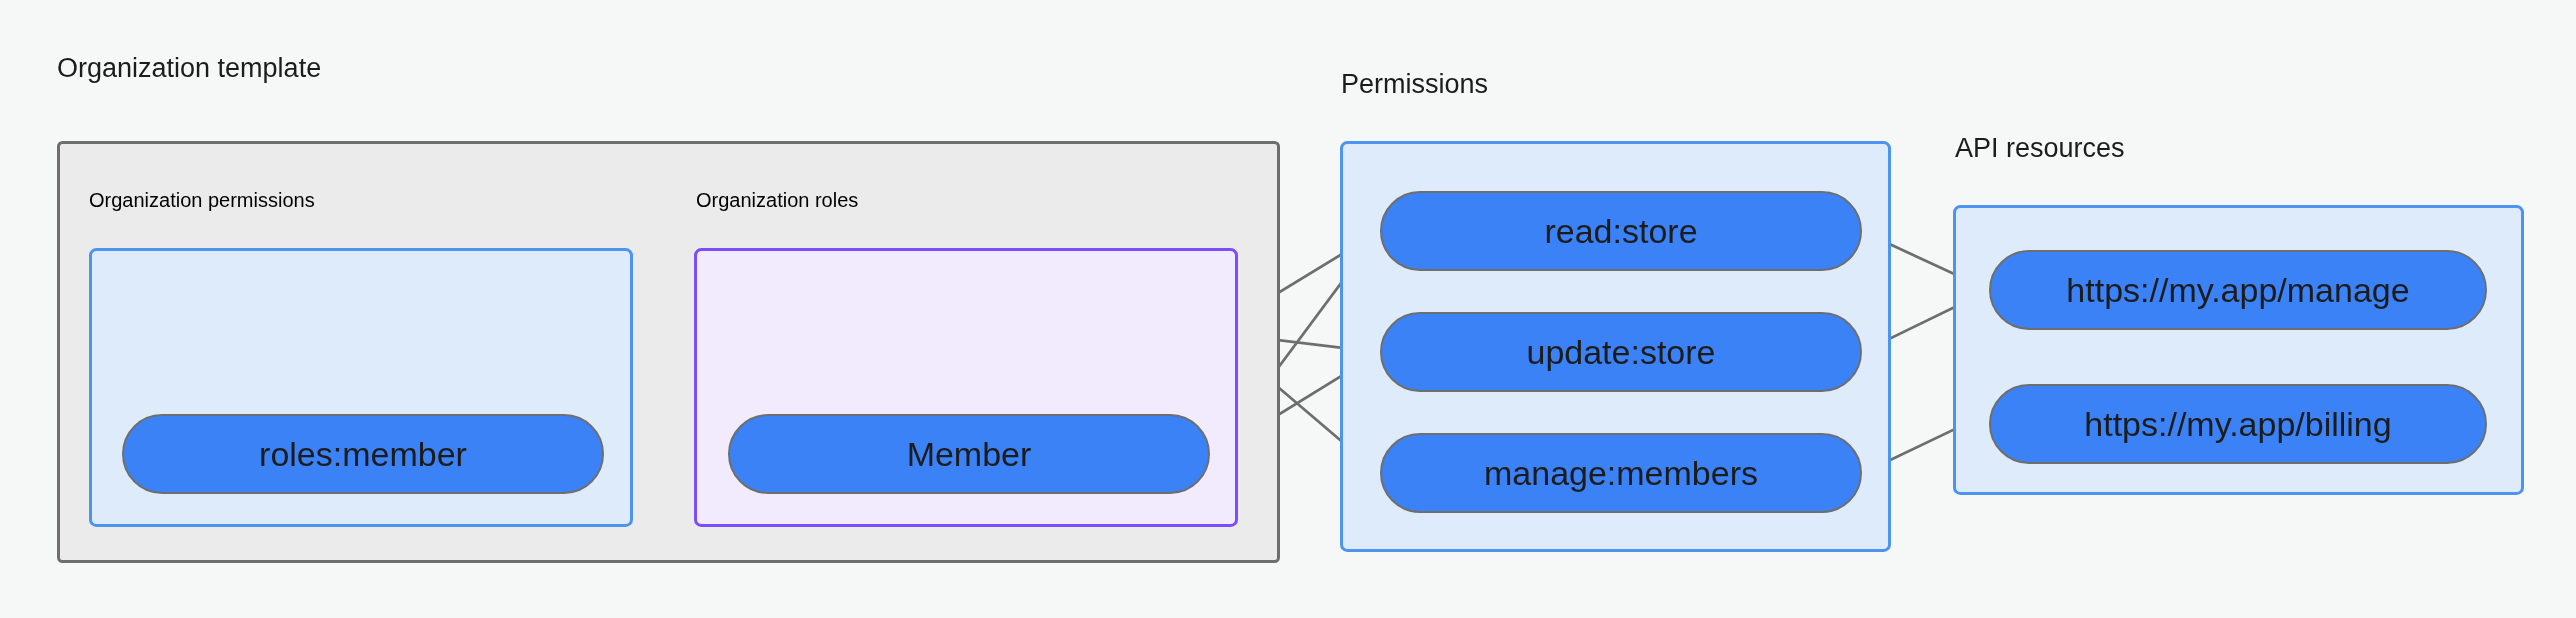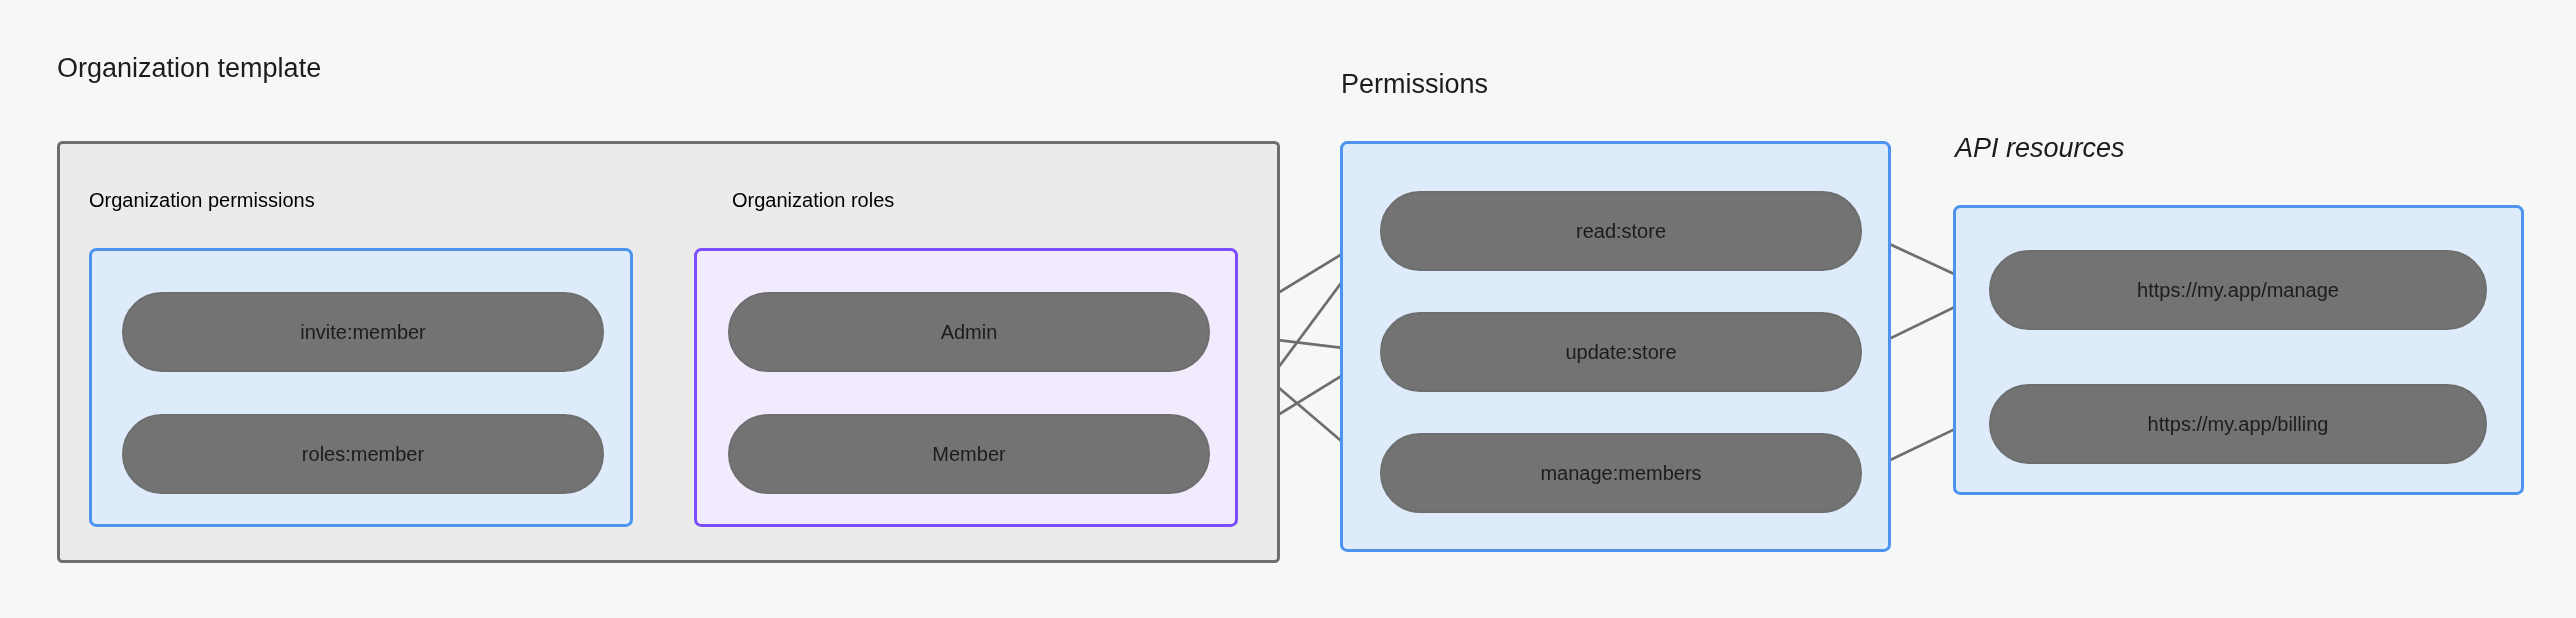--- a/index.html
+++ b/index.html
@@ -58,27 +58,27 @@
     font-size: 20px;
     color: #000000;
     white-space: nowrap;
     line-height: 1;
   }
 
   
   .pill {
     position: absolute;
     box-sizing: border-box;
-    background: #737373;
+    background: #3b82f6;
     border: 2.7px solid #6e6e6e;
     border-radius: 912px;
     display: flex;
     align-items: center;
     justify-content: center;
-    font-size: 20px;
+    font-size: 34px;
     color: #1c1c1c;
     white-space: nowrap;
     line-height: 1;
   }
 
   
   #edges {
     position: absolute;
     left: 0;
     top: 0;
@@ -124,45 +124,43 @@
     <circle class="port" cx="2180" cy="318" r="10"></circle>
     <circle class="port" cx="2180" cy="452" r="10"></circle>
   </svg>
 
   <div class="group-title" style="left:57px; top:55px;">Organization template</div>
 
   <div class="box box-template" style="left:57px; left:57px; top:141px; width:1223px; height:422px;"></div>
 
   <div class="sub-title" style="left:89px; top:190px;">Organization permissions</div>
 
-  <div class="sub-title" style="left:732px; top:190px;">Organization roles</div>
+  <div class="sub-title" style="left:696px; top:190px;">Organization roles</div>
 
   <div class="box box-blue" style="left:89px; top:248px; width:544px; height:279px;"></div>
 
   <div class="box box-purple" style="left:694px; top:248px; width:544px; height:279px;"></div>
 
-  <div class="pill" style="left:122px; top:292px; width:482px; height:80px;">invite:member</div>
 
   <div class="pill" style="left:122px; top:414px; width:482px; height:80px;">roles:member</div>
 
-  <div class="pill" style="left:728px; top:292px; width:482px; height:80px;">Admin</div>
 
   <div class="pill" style="left:728px; top:414px; width:482px; height:80px;">Member</div>
 
   <div class="group-title" style="left:1341px; top:71px;">Permissions</div>
 
   <div class="box box-blue" style="left:1340px; top:141px; width:551px; height:411px;"></div>
 
   <div class="pill" style="left:1380px; top:191px; width:482px; height:80px;">read:store</div>
 
   <div class="pill" style="left:1380px; top:312px; width:482px; height:80px;text-align:center;">update:store</div>
 
   <div class="pill" style="left:1380px; top:433px; width:482px; height:80px;">manage:members</div>
 
-  <div class="group-title" style="left:1955px; top:135px;font-style:italic;">API resources</div>
+  <div class="group-title" style="left:1955px; top:135px;">API resources</div>
 
   <div class="box box-blue" style="left:1953px; top:205px; width:571px; height:290px;"></div>
 
   <div class="pill" style="left:1989px; top:250px; width:498px; height:80px;">https://my.app/manage</div>
 
   <div class="pill" style="left:1989px; top:372px; width:498px; height:80px;margin-top:12px;">https://my.app/billing</div>
 
 </div>
 
 

